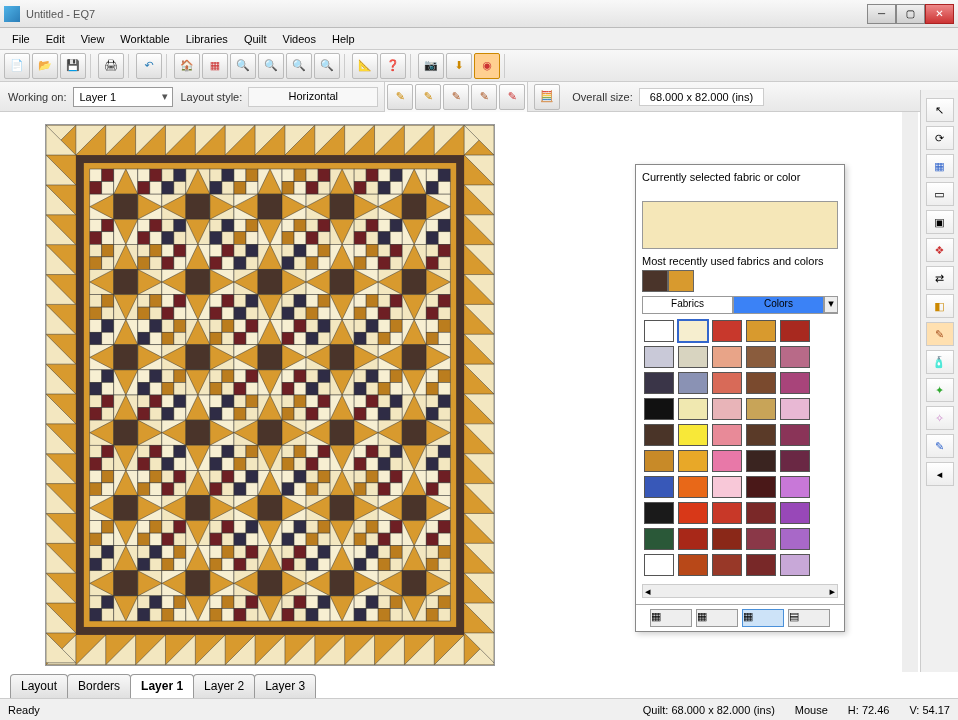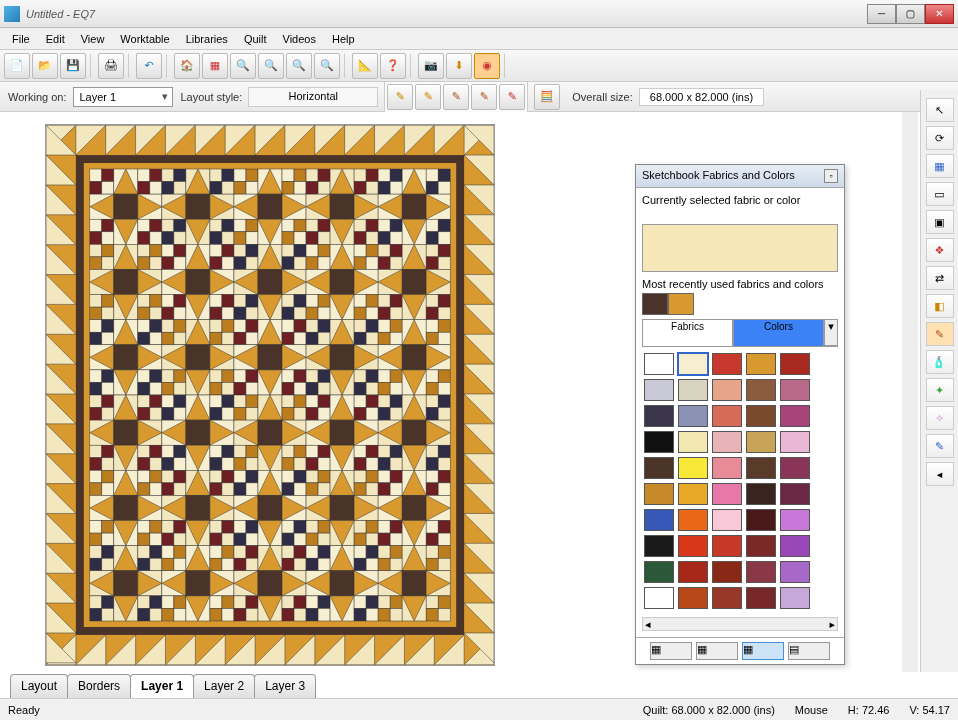--- a/index.html
+++ b/index.html
@@ -1,20 +1,20 @@
 <!DOCTYPE html>
 <html><head>
 <meta charset="utf-8">
 <style>
 * { box-sizing: border-box; margin: 0; padding: 0; font-family: Tahoma, sans-serif; font-size: 11px; }
 body { background: #fff; width: 958px; height: 720px; overflow: hidden; position: relative; }
 
 .titlebar { height: 28px; background: linear-gradient(to bottom, #f8f8f8, #e4e4e4); border-bottom: 1px solid #bbb; display: flex; align-items: center; padding: 0 4px; }
 .titlebar .icon { width: 16px; height: 16px; background: linear-gradient(135deg, #4fb3e8, #2a7db8); margin-right: 6px; }
-.titlebar .title { flex: 1; color: #555; font-style: italic; }
+.titlebar .title { flex: 1; color: #555; }
 .winbtns { display: flex; gap: 0; }
 .winbtn { width: 29px; height: 20px; border: 1px solid #888; background: linear-gradient(#f0f0f0,#d0d0d0); display: flex; align-items: center; justify-content: center; font-size: 10px; }
 .winbtn.close { background: linear-gradient(#e88,#c33); color: #fff; border-color: #a22; }
 
 .menubar { height: 22px; background: #f0f0f0; border-bottom: 1px solid #ccc; display: flex; align-items: center; padding: 0 4px; }
 .menubar span { padding: 2px 8px; cursor: default; }
 
 .toolbar1 { height: 32px; background: linear-gradient(#f8f8f8,#e8e8e8); border-bottom: 1px solid #ccc; display: flex; align-items: center; padding: 2px 4px; gap: 2px; }
 .tbtn { width: 26px; height: 26px; border: 1px solid #bbb; background: linear-gradient(#fff,#e0e0e0); border-radius: 2px; display: flex; align-items: center; justify-content: center; }
 .tbtn.active { background: #ffd090; border-color: #c80; }
@@ -38,21 +38,21 @@
 .rtbtn { width: 28px; height: 24px; border: 1px solid #ccc; background: linear-gradient(#fff,#eee); display:flex; align-items:center; justify-content:center; }
 
 .panel { position: absolute; left: 635px; top: 164px; width: 210px; background: #fff; border: 1px solid #888; box-shadow: 2px 2px 6px rgba(0,0,0,.2); }
 .panel-title { background: linear-gradient(#e8eef6,#cdd9ea); border-bottom: 1px solid #aaa; padding: 4px 6px; display: flex; }
 .panel-title span:first-child { flex: 1; }
 .panel-close { width: 14px; height: 14px; border: 1px solid #888; background: #eee; display: flex; align-items: center; justify-content: center; font-size: 9px; }
 .panel-body { padding: 6px; }
 .swatch-cur { width: 100%; height: 48px; border: 1px solid #999; background: #f5e7b8; margin-bottom: 6px; }
 .mru { display: flex; gap: 0; margin-bottom: 4px; }
 .mru div { width: 26px; height: 22px; border: 1px solid #666; }
-.tabs2 { display: flex; border-bottom: 1px solid #999; height: 28px; }
+.tabs2 { display: flex; border-bottom: 1px solid #999; height: 18px; }
 .tabs2 .t { flex: 1; text-align: center; background: #3b82f6; border: 1px solid #999; border-bottom: none; font-size: 10px; padding-top:1px;}
 .tabs2 .t.active { background: #fff; }
 .colorgrid { display: flex; flex-wrap: wrap; gap: 4px; padding: 6px 2px; }
 .colorgrid div { width: 30px; height: 22px; border: 1px solid #555; }
 .colorgrid div.sel { outline: 2px solid #36c; outline-offset: -1px; }
 .panel-footer { border-top: 1px solid #aaa; padding: 4px; display:flex; gap:4px; justify-content:center;}
 .pfbtn { width:42px; height:18px; border:1px solid #999; background:#eee; }
 .pfbtn.active { background:#cde3f8; border-color:#4a90d9; }
 
 .bottom-tabs { position: absolute; left: 10px; bottom: 22px; height: 24px; display: flex; }
@@ -1048,24 +1048,20 @@
     </div>
   <div class="rtbtn">
       <span style="color:#36c">✎</span>
     </div>
   <div class="rtbtn">
       <span>◂</span>
     </div>
 </div>
 
 <div class="panel">
-  <div class="panel-title">
-    <span>Sketchbook Fabrics and Colors</span>
-    <div class="panel-close">▫</div>
-  </div>
   <div class="panel-body">
     <div style="margin-bottom:18px">Currently selected fabric or color</div>
     <div class="swatch-cur" id="cur-swatch" style="background: rgb(245, 231, 184);"></div>
     <div style="margin-bottom:3px">Most recently used fabrics and colors</div>
     <div class="mru" id="mru-row">
         <div style="background: rgb(74, 52, 42);"></div>
         <div style="background: rgb(216, 154, 46);"></div>
       </div>
     <div class="tabs2">
       <div class="t active">Fabrics</div>

